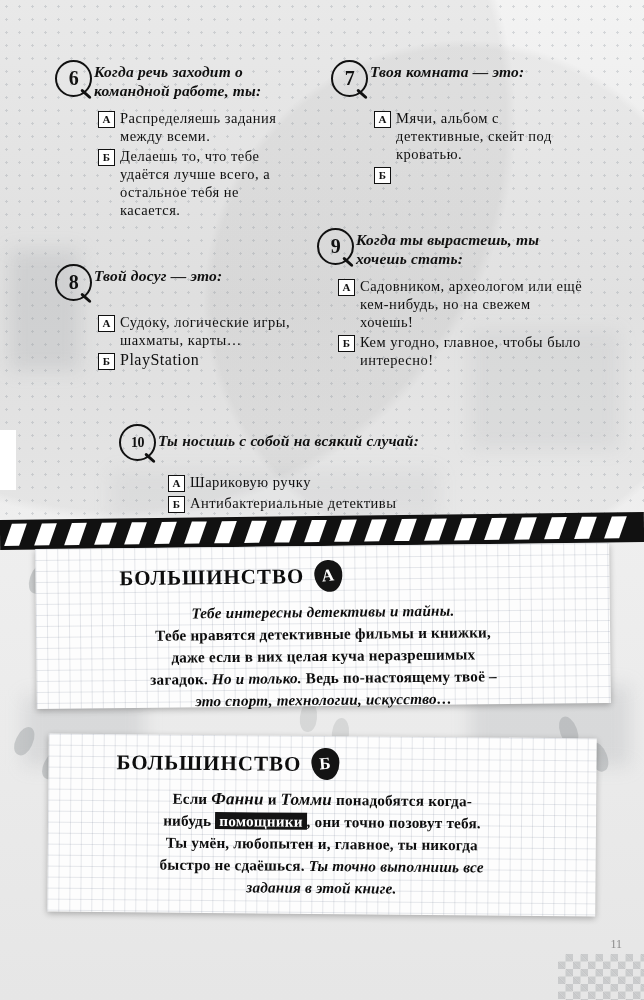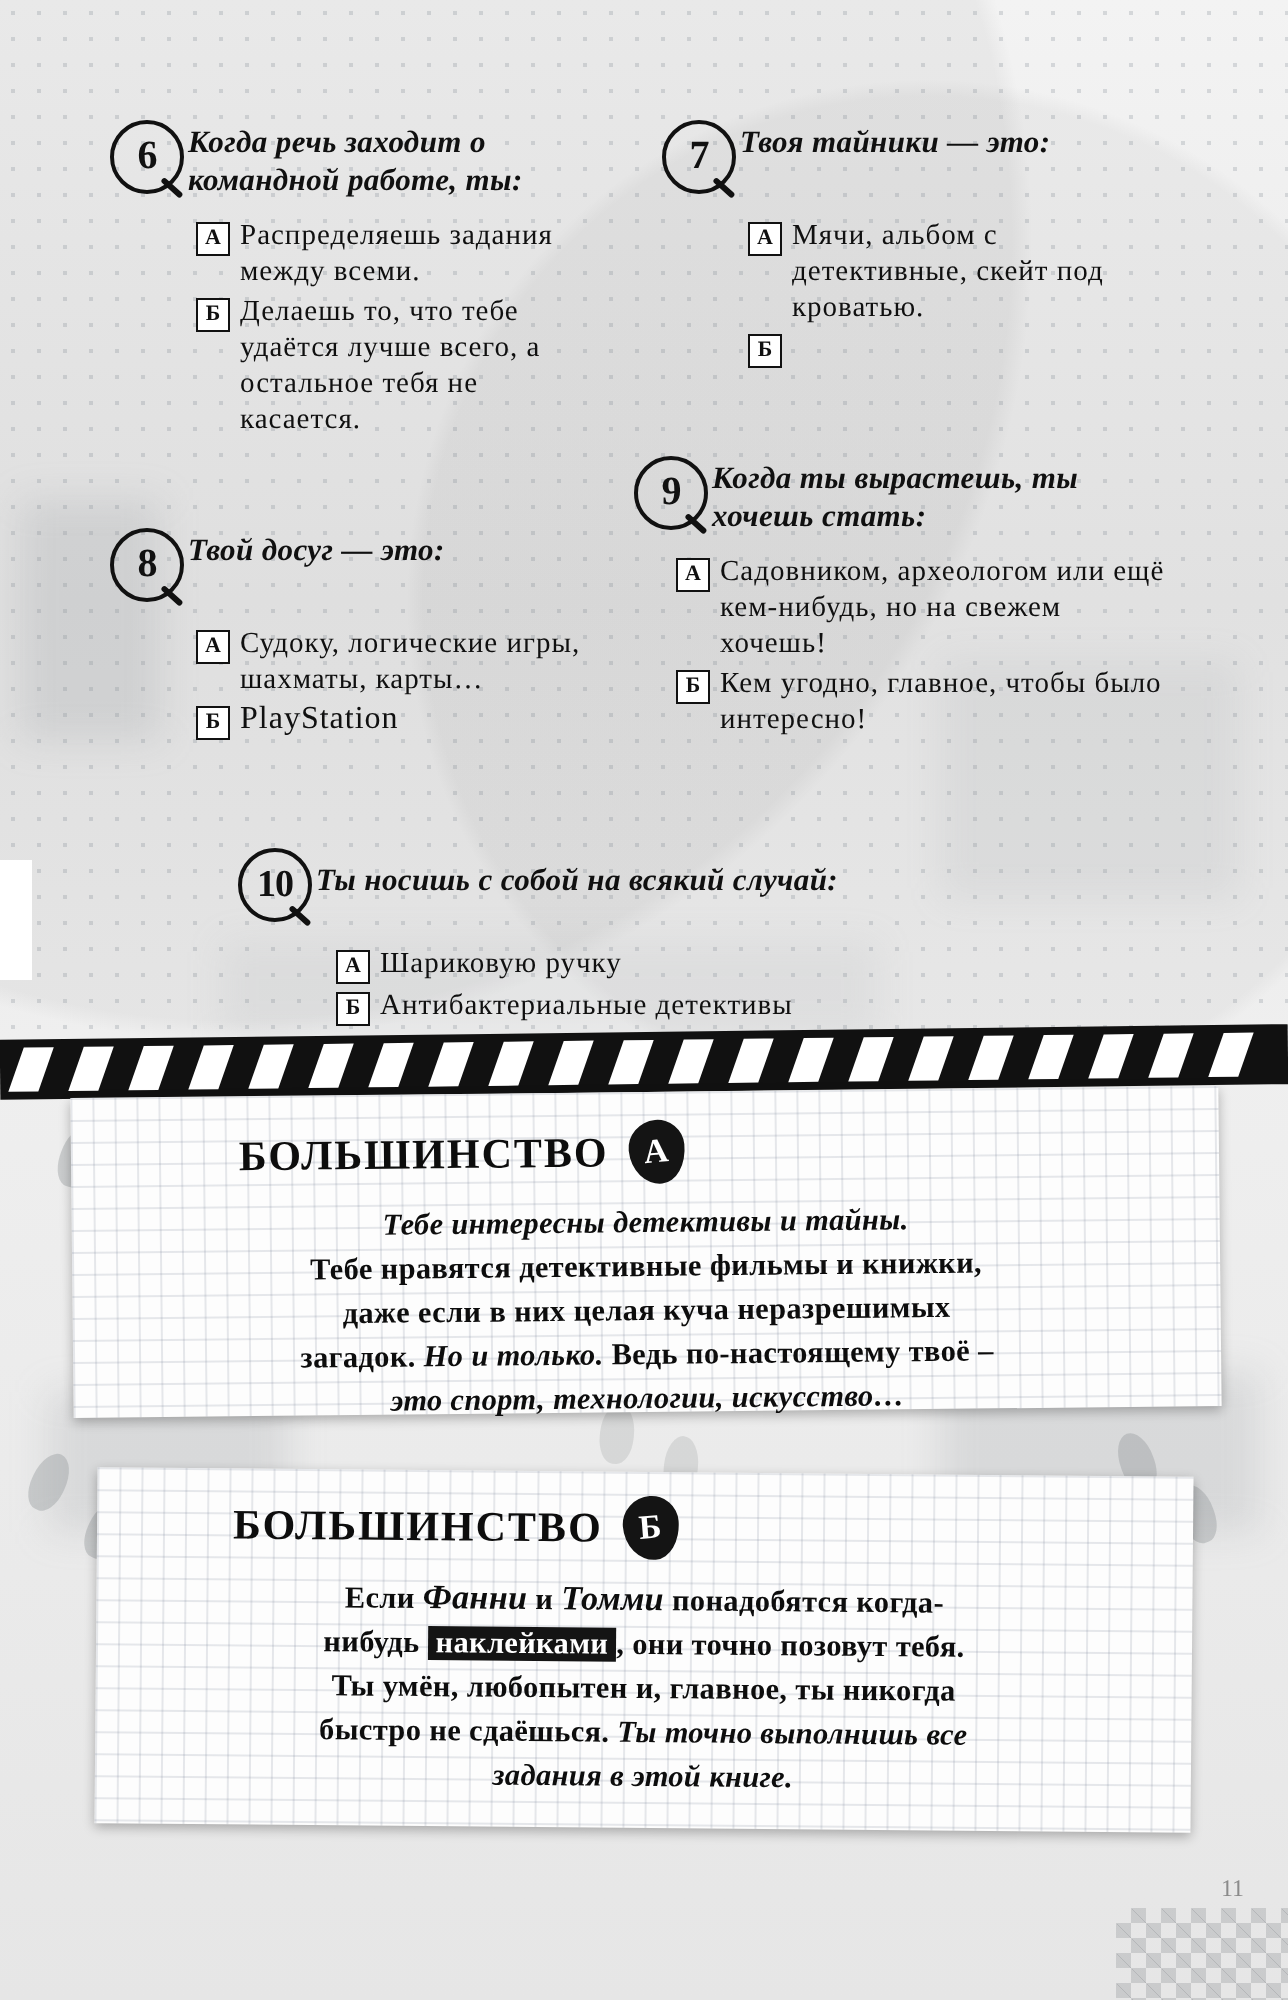--- a/index.html
+++ b/index.html
@@ -271,21 +271,21 @@
         </div>
       </div>
     </div>
 
     <div class="qitem" style="left:330px; top:60px; width:256px;">
       <div class="qhead">
         <div class="magnifier">
           <div class="lens">7</div>
           <div class="handle"></div>
         </div>
-        <div class="qtitle">Твоя тайники — это:</div>
+        <div class="qtitle">Твоя комната — это:</div>
       </div>
       <div class="answers" style="margin-left:44px;">
         <div class="answer">
           <div class="abox">А</div>
           <div class="atext">Мячи, альбом с детективные, скейт под кроватью.</div>
         </div>
         <div class="answer">
           <div class="abox">Б</div>
         </div>
       </div>
@@ -327,21 +327,21 @@
         <div class="answer">
           <div class="abox">Б</div>
           <div class="atext" style="font-size:16px;">PlayStation</div>
         </div>
       </div>
     </div>
 
     <div class="qitem" style="left:118px; top:424px; width:420px;">
       <div class="qhead">
         <div class="magnifier">
-          <div class="lens" style="font-size:19px;">10</div>
+          <div class="lens" style="font-size:14px;">10</div>
           <div class="handle"></div>
         </div>
         <div class="qtitle" style="padding-top:7px;">Ты носишь с собой на всякий случай:</div>
       </div>
       <div class="answers" style="margin-left:50px;">
         <div class="answer">
           <div class="abox">А</div>
           <div class="atext">Шариковую ручку</div>
         </div>
         <div class="answer">
@@ -422,21 +422,21 @@
       <div class="card-body">
         <div>
           <span class="b">Если</span>
           <span class="script">Фанни</span>
           <span class="b">и</span>
           <span class="script">Томми</span>
           <span class="b">понадобятся когда-</span>
         </div>
         <div>
           <span class="b">нибудь</span>
-          <span class="hl">наклейками</span><span class="b">, они точно позовут тебя.</span>
+          <span class="hl">помощники</span><span class="b">, они точно позовут тебя.</span>
         </div>
         <div><span class="b">Ты умён, любопытен и, главное, ты никогда</span></div>
         <div>
           <span class="b">быстро не сдаёшься.</span>
           <span class="bi">Ты точно выполнишь все</span>
         </div>
         <div><span class="bi">задания в этой книге.</span></div>
       </div>
     </div>
   </div>

